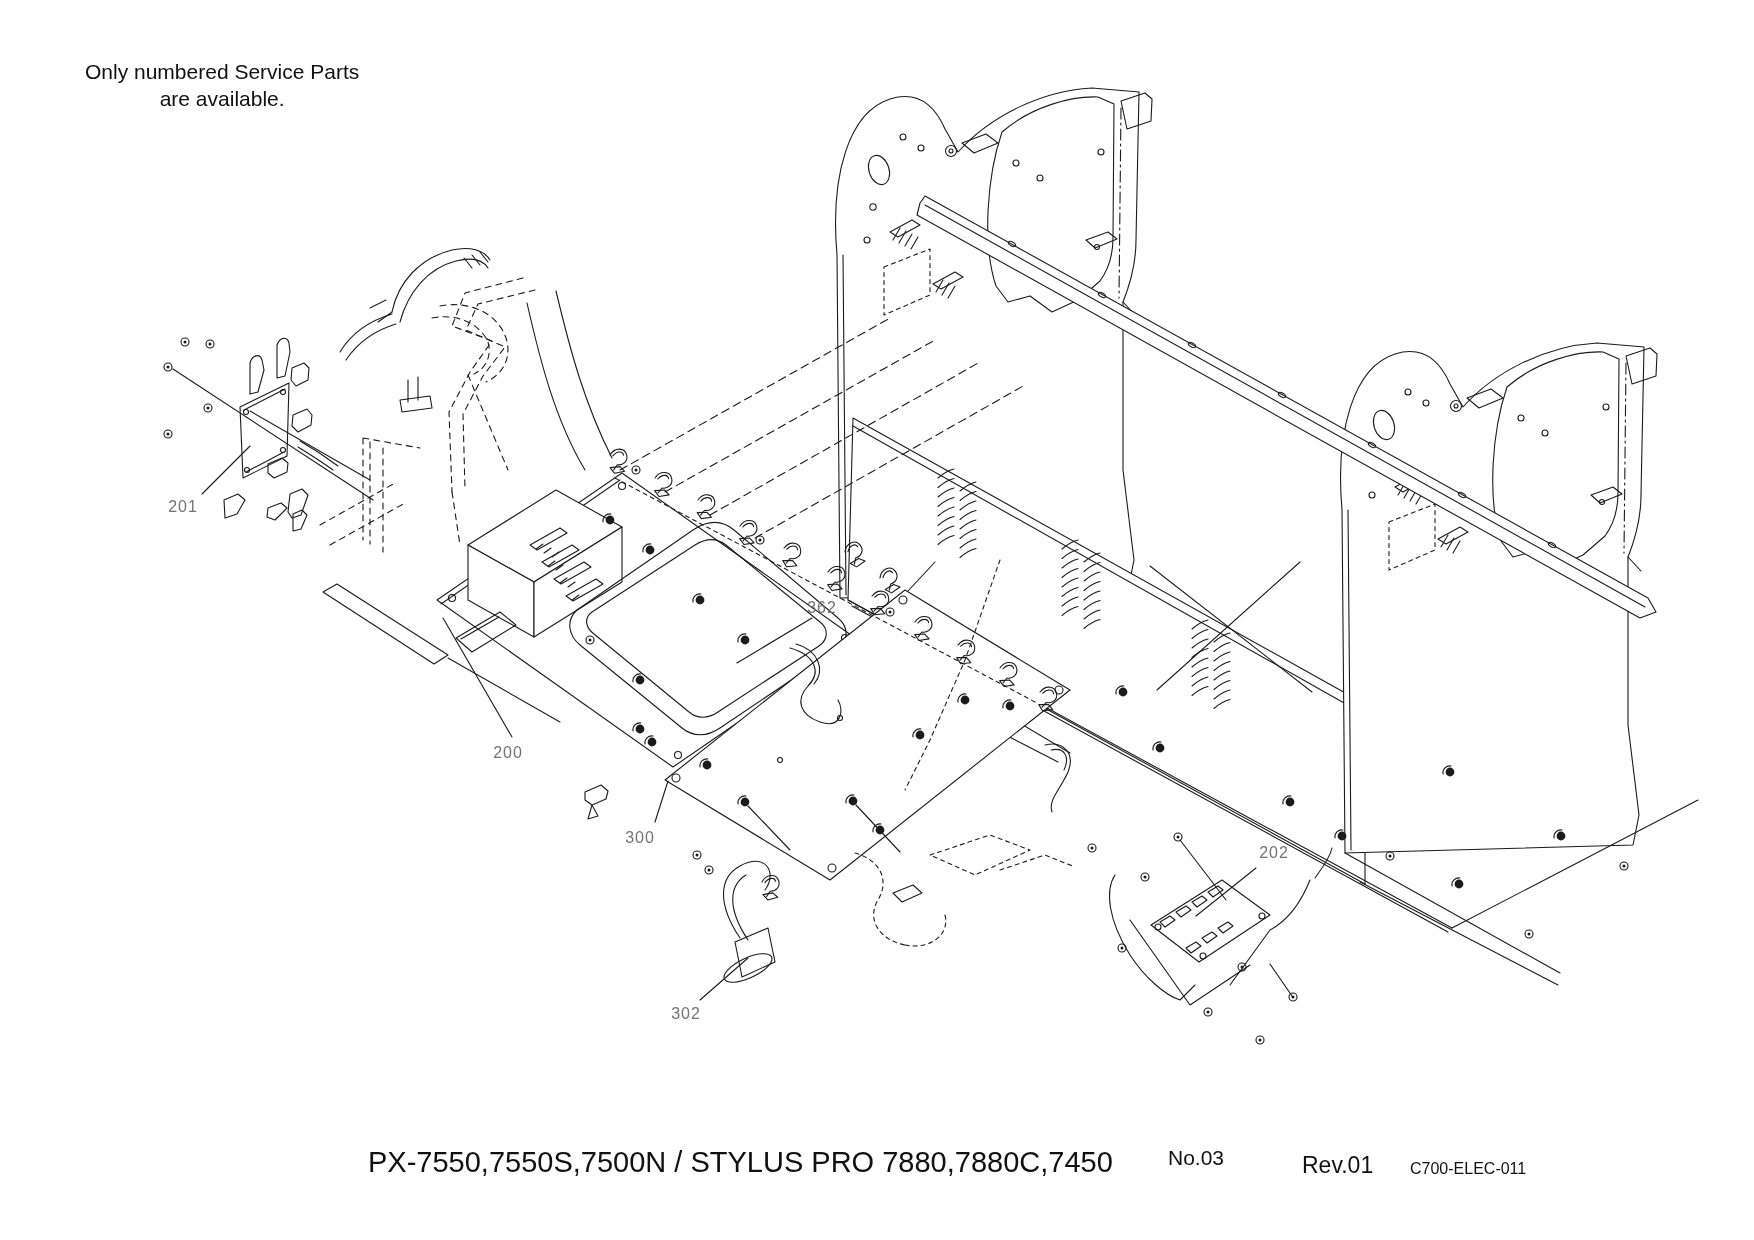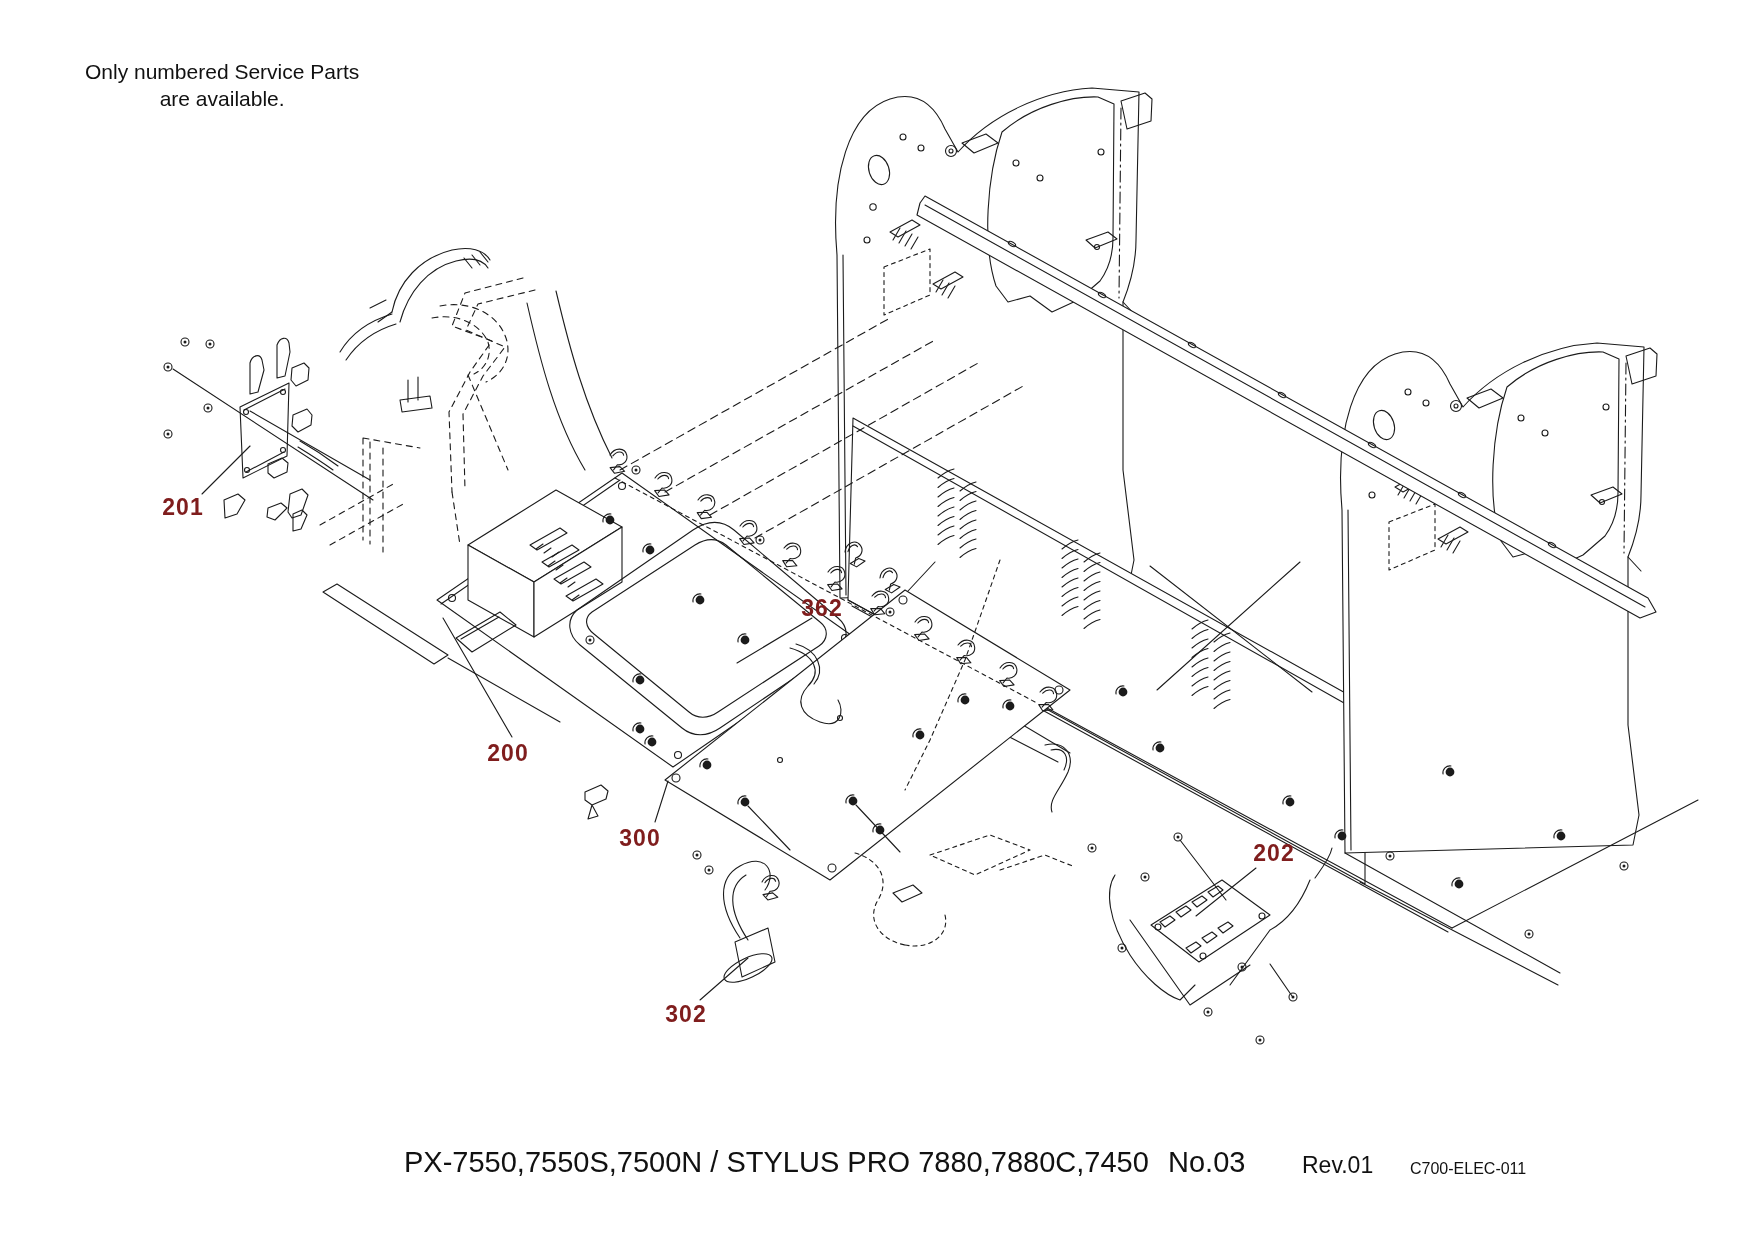--- a/index.html
+++ b/index.html
@@ -1,23 +1,23 @@
 <!DOCTYPE html>
 <html><head>
 <meta charset="utf-8">
 <style>
   html,body{margin:0;padding:0;background:#e8e8e8;}
   .page{position:relative;width:1754px;height:1240px;background:#fff;overflow:hidden;
         font-family:"Liberation Sans", sans-serif;}
   .note{position:absolute;left:85px;top:58px;font-size:21px;line-height:27px;color:#111;text-align:center;}
-  .part-label{position:absolute;transform:translate(-50%,-50%);font-size:23px;color:#7f1d1d;
-              letter-spacing:1px;font-weight:bold;}
+  .part-label{position:absolute;transform:translate(-50%,-50%);font-size:16px;color:#737373;
+              letter-spacing:1px;}
   .footer{position:absolute;color:#111;white-space:nowrap;}
-  .footer.models{left:368px;top:1146px;font-size:29px;margin-left:36px;}
-  .footer.sheet{left:1168px;top:1146px;font-size:29px;text-align:right;}
+  .footer.models{left:368px;top:1146px;font-size:29px;}
+  .footer.sheet{left:1168px;top:1146px;font-size:21px;text-align:right;}
   .footer.rev{left:1302px;top:1152px;font-size:23px;}
   .footer.code{left:1410px;top:1152px;font-size:16px;margin-top:8px;}
   svg.art{position:absolute;left:0;top:0;}
   svg.art path,svg.art line,svg.art circle,svg.art ellipse,svg.art polyline,svg.art polygon{
       stroke:#1b1b1b;fill:none;stroke-width:1.1;stroke-linecap:round;stroke-linejoin:round;}
   svg.art .f{fill:#fff;}
   svg.art .ink{fill:#1b1b1b;stroke:none;}
   svg.art .d1{stroke-dasharray:8 5;}   
   svg.art .d2{stroke-dasharray:6 5;}   
   svg.art .d3{stroke-dasharray:4 4;}   

